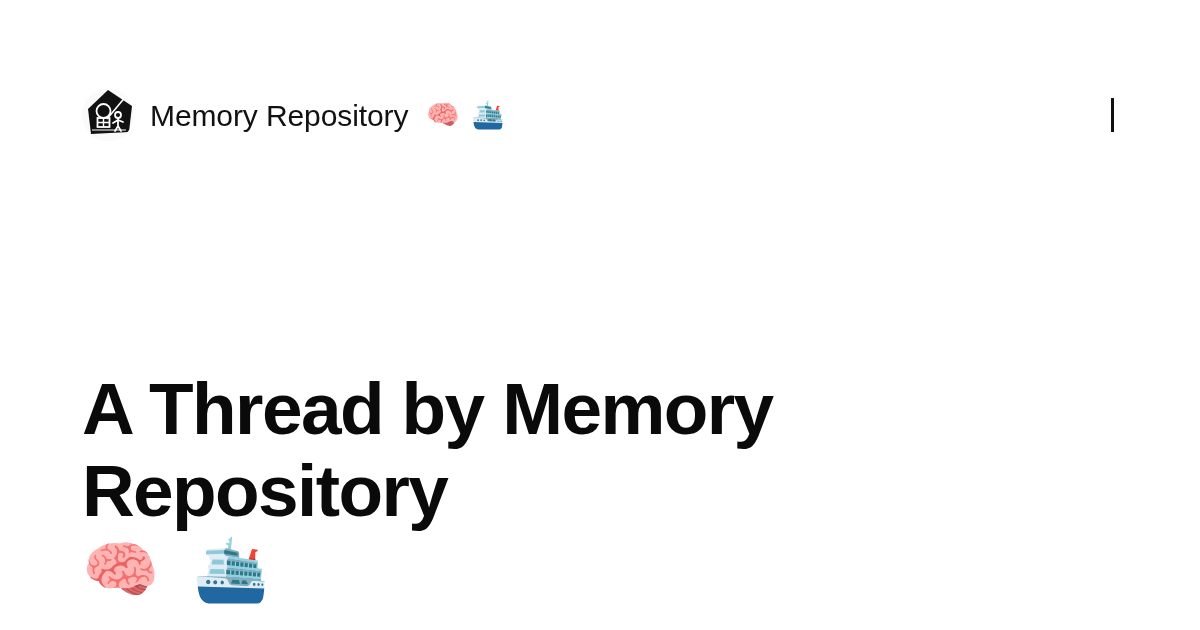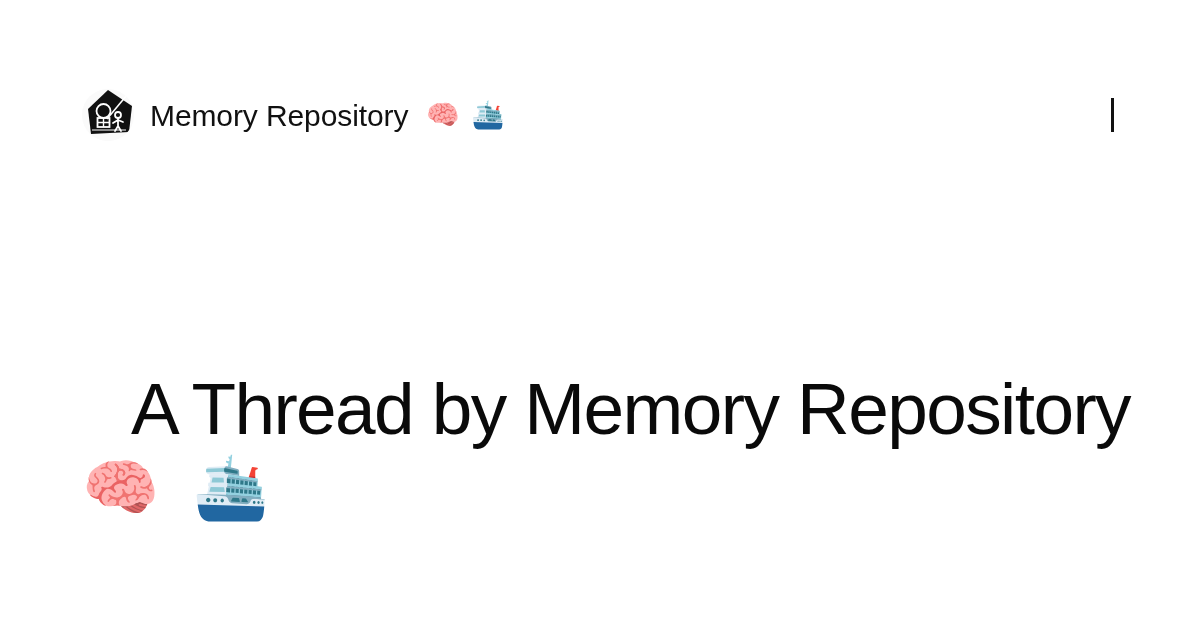--- a/index.html
+++ b/index.html
@@ -93,26 +93,25 @@
 
   
   .headline {
     position: absolute;
     left: 82px;
     right: 70px;
     top: 368px;
   }
   .headline-text {
     font-size: 73px;
-    font-weight: 400;
+    font-weight: 700;
     color: #0a0a0a;
     line-height: 1.12;
     letter-spacing: -1.6px;
     margin: 0;
-    text-align: right;
   }
   .headline-emojis {
     font-size: 62px;
     line-height: 1.15;
     letter-spacing: 8px;
     display: block;
     margin-top: 2px;
   }
 </style>
 </head>

